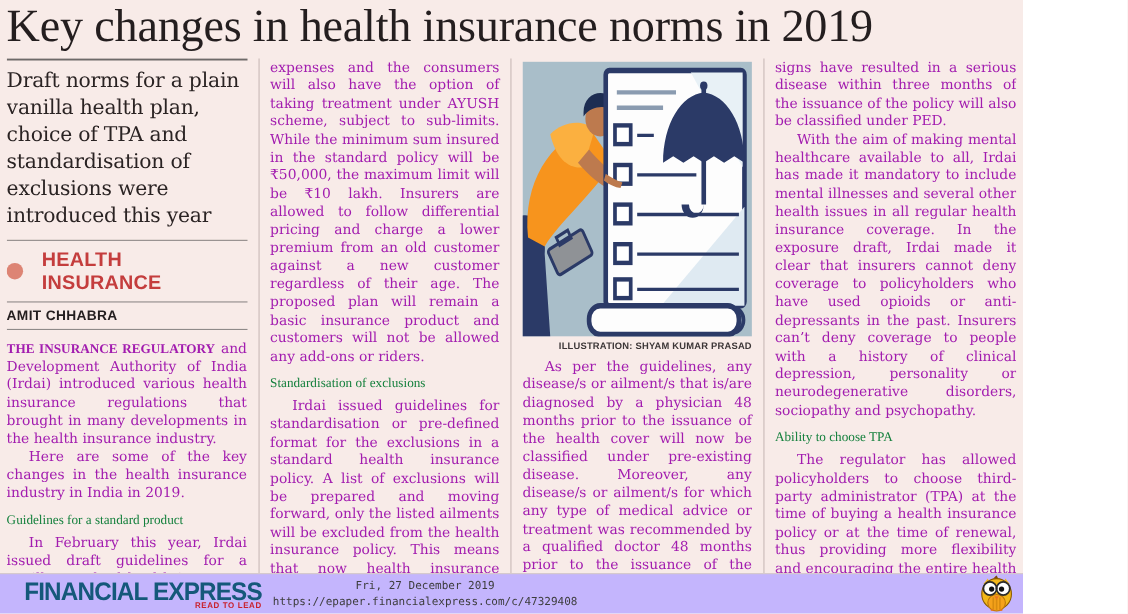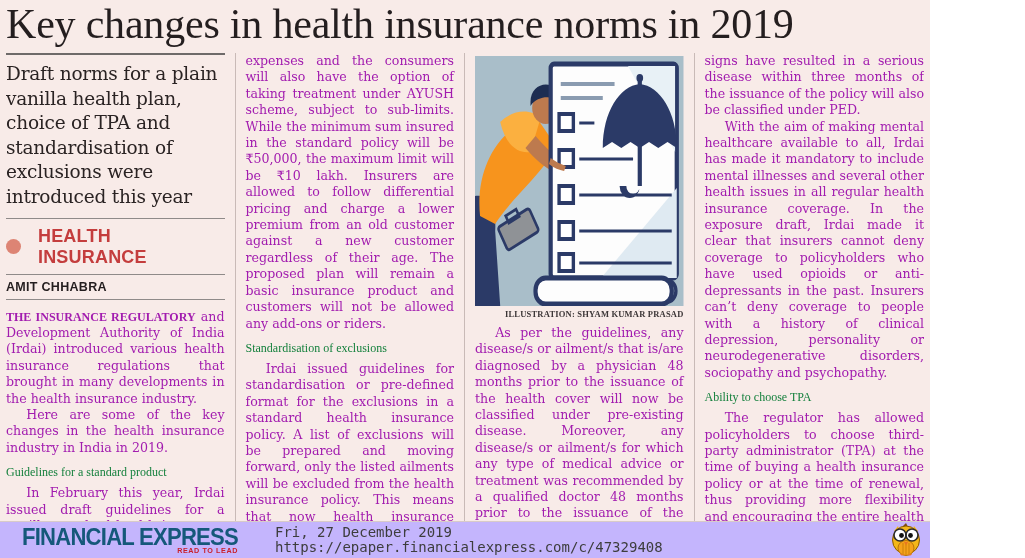--- a/index.html
+++ b/index.html
@@ -34,35 +34,35 @@
   .kicker-label { font-family:"Liberation Sans", sans-serif; font-weight:bold;
                   font-size:18px; color:#c43d3d; letter-spacing:0.2px; }
   .byline { font-family:"Liberation Sans", sans-serif; font-weight:bold;
             font-size:12.5px; color:#241e1f; padding:5px 0 5px 0; letter-spacing:0.3px; }
   .lead-in { font-family:Liberation Serif, serif; font-weight:bold; font-size:12px; }
   .col .first-body { margin-top:9px; }
 
   
   .illo-wrap { margin-top:3px; }
   .illo { display:block; width:100%; height:250px; }
-  .illo-caption { font-family:Liberation Serif, serif; font-weight:bold;
+  .illo-caption { font-family:Liberation Sans, sans-serif; font-weight:bold;
                   font-size:8.5px; color:#3c3637; text-align:right; margin:3px 0 6px 0;
                   letter-spacing:0.2px; }
 
   
   .footer { position:absolute; left:0; right:0; bottom:0; height:37px; background:#c4b5fd;
             border-top:1px solid #d8cbc8; display:flex; align-items:center; }
   .brand { margin-left:22px; display:flex; flex-direction:column; align-items:flex-end;
            transform:scaleX(0.96); transform-origin:left center; }
   .brand-name { font-family:"Liberation Sans", sans-serif; font-weight:bold; font-size:23px;
                 color:#15587a; letter-spacing:-0.8px; line-height:22px; white-space:nowrap; }
   .brand-tag { font-family:"Liberation Sans", sans-serif; font-weight:bold; font-size:7.5px;
                color:#c9202b; letter-spacing:0.6px; line-height:8px; margin-top:-1px; }
-  .meta { margin-left:28px; font-family:"DejaVu Sans Mono", monospace; font-size:14px;
-          color:#3d3d3d; line-height:15px; }
+  .meta { margin-left:1px; font-family:"DejaVu Sans Mono", monospace; font-size:10px;
+          color:#3d3d3d; line-height:15px;text-align:center; }
   .meta a { color:#3d3d3d; text-decoration:none; }
   .owl { margin-left:auto; margin-right:8px; }
 </style>
 </head>
 <body>
 
 <div class="page">
 
   <h1 class="headline">Key changes in health insurance norms in 2019</h1>
 

